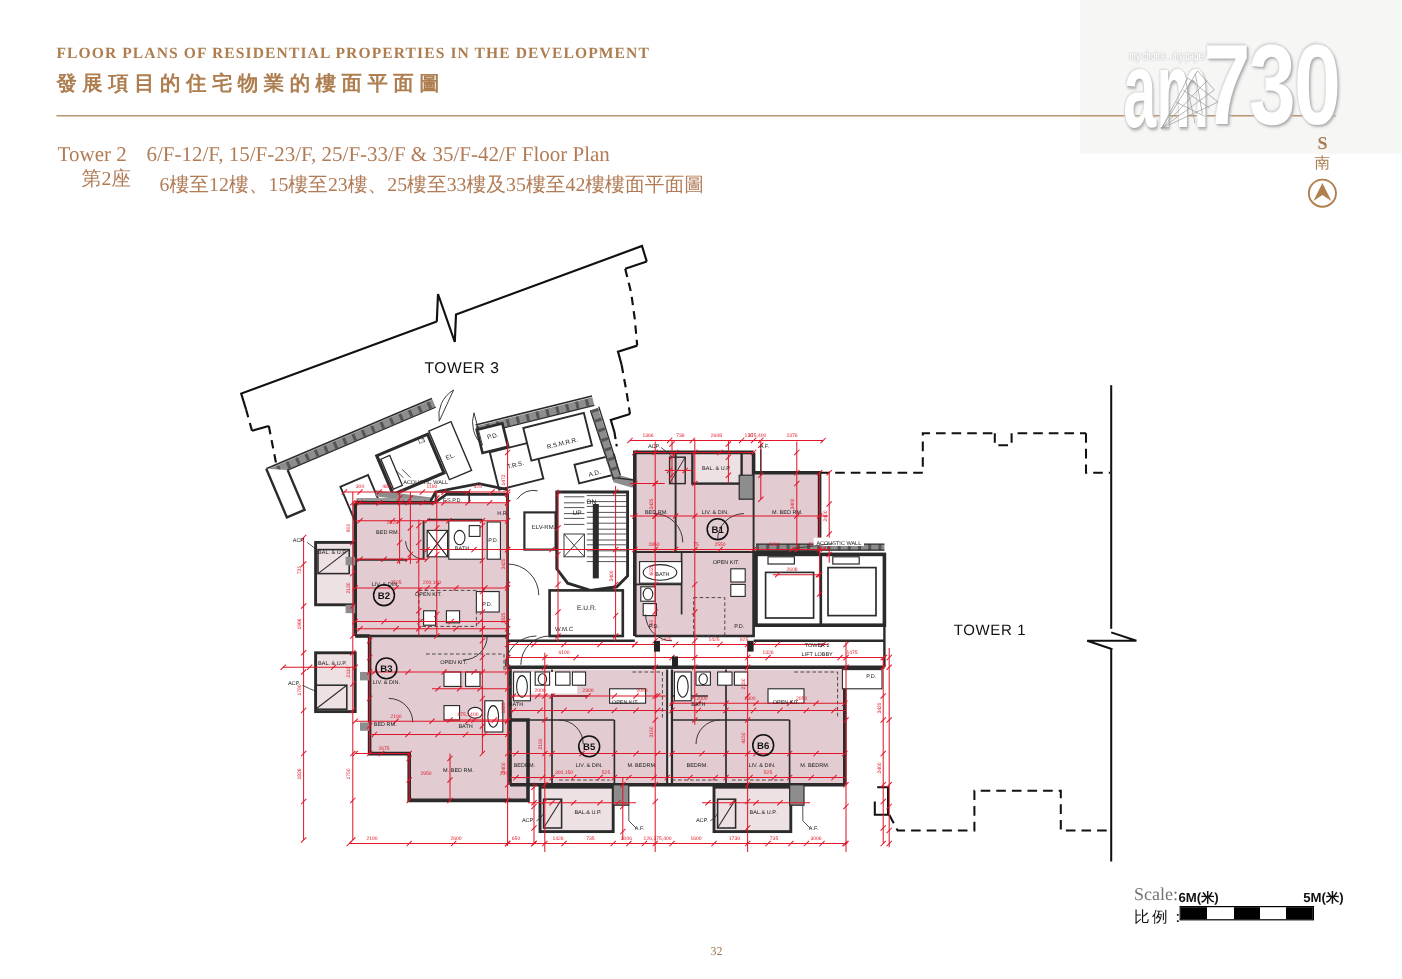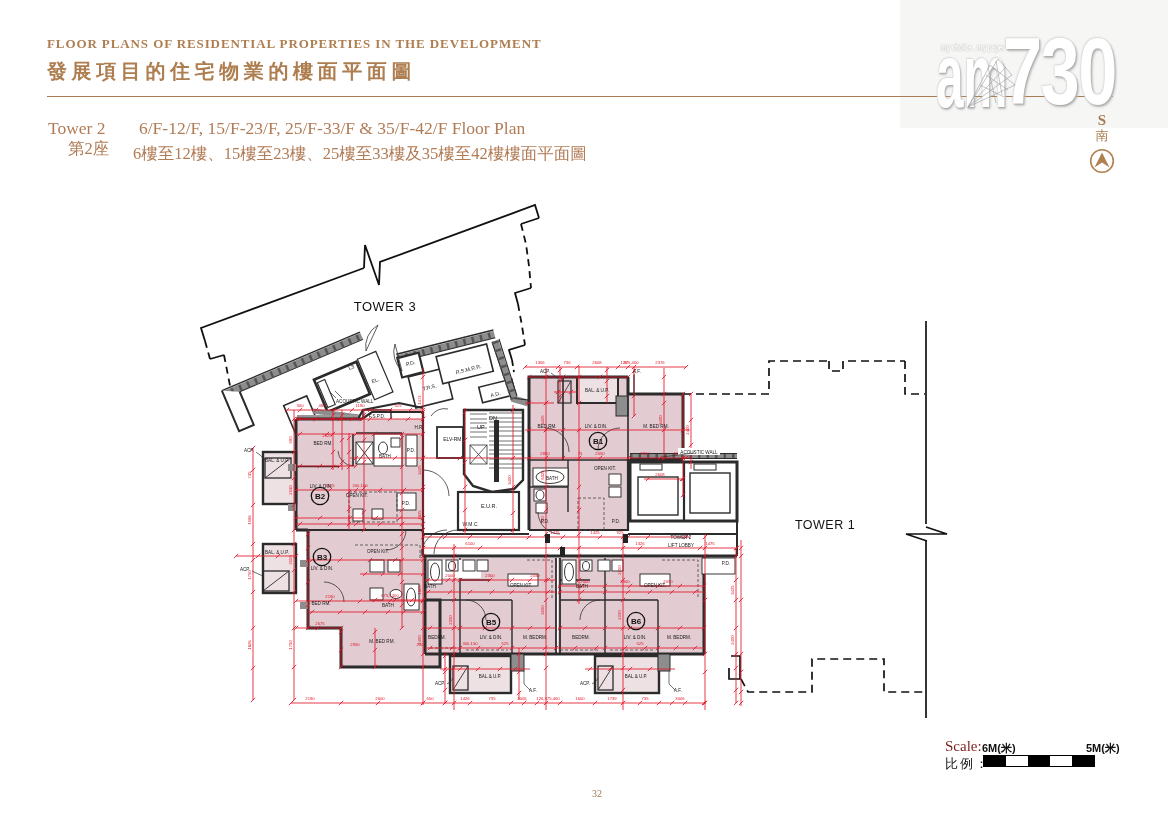--- a/index.html
+++ b/index.html
@@ -2,58 +2,58 @@
 <html><head>
 <meta charset="utf-8">
 <style>
   html,body{margin:0;padding:0;background:#fff;}
   body{width:1168px;height:816px;position:relative;overflow:hidden;
        font-family:"Liberation Sans",sans-serif;}
   .abs{position:absolute;}
   .ttl-en{left:47px;top:36px;font-family:"Liberation Serif",serif;font-weight:bold;
       font-size:13px;color:#ae7e50;letter-spacing:0.9px;white-space:nowrap;}
   .ttl-cn{left:47px;top:58px;font-family:"Liberation Serif",serif;font-weight:bold;
-      font-size:20px;color:#ae7e50;letter-spacing:4.6px;white-space:nowrap;}
+      font-size:17px;color:#ae7e50;letter-spacing:4.6px;white-space:nowrap;}
   .rule{left:47px;top:96px;width:1066px;height:0;border-top:1.6px solid #a87c50;}
   .sub{font-family:"Liberation Serif",serif;color:#b17b55;font-size:16.5px;white-space:nowrap;}
   .sub1{font-size:17.5px;}
   .pgnum{left:17px;top:788px;width:1160px;text-align:center;font-family:"Liberation Serif",serif;
       font-size:10px;color:#a07850;}
   .logo-wrap{left:900px;top:0px;width:268px;height:128px;background:#f6f6f5;}
   .logo-tag{left:941px;top:41px;font-size:11px;font-weight:bold;color:#fff;white-space:nowrap;
       text-shadow:0 0 2px #b5b5b5,0 0 1px #c4c4c4;letter-spacing:0px;transform:scaleX(0.57);transform-origin:0 0;z-index:5;}
   .logo-am{left:936px;top:31px;font-size:90px;font-weight:bold;color:#fff;letter-spacing:0px;line-height:90px;
       transform:scaleX(0.55);transform-origin:0 0;z-index:3;
       text-shadow:1px 1px 2px #ababab,-1px -1px 2px #d8d8d8,2px 2px 3px #bdbdbd;}
   .logo-730{left:1003px;top:24px;font-size:95px;font-weight:bold;color:#fff;letter-spacing:-2px;line-height:95px;
       transform:scaleX(0.74);transform-origin:0 0;z-index:4;
       text-shadow:1px 1px 2px #ababab,-1px -1px 2px #d8d8d8,2px 2px 3px #bdbdbd;}
   .cmp{font-family:"Liberation Serif",serif;color:#a87c50;text-align:center;}
-  .scl-en{left:945px;top:738px;font-family:"Liberation Serif",serif;font-size:15px;color:#7f1d1d;}
+  .scl-en{left:945px;top:738px;font-family:"Liberation Serif",serif;font-size:15px;color:#737373;}
   .scl-cn{left:945px;top:755px;font-family:"Liberation Serif",serif;font-size:13px;color:#111;letter-spacing:2px;}
   .scl-m{font-size:11px;font-weight:bold;color:#111;}
 </style>
 </head>
 <body>
   <div class="abs logo-wrap"></div>
   <div class="abs ttl-en">FLOOR PLANS OF RESIDENTIAL PROPERTIES IN THE DEVELOPMENT</div>
   <div class="abs ttl-cn">發展項目的住宅物業的樓面平面圖</div>
   <div class="abs rule"></div>
   <div class="abs logo-am">am</div>
   <div class="abs logo-730">730</div>
   <div class="abs logo-tag">my choice . my paper</div>
   <svg class="abs" style="left:960px;top:45px;z-index:6;" width="80" height="65" viewBox="0 0 80 65">
     <g stroke="#9a9a9a" stroke-width="0.6" fill="none">
       <path d="M8,62 L38,14 M8,62 L46,22 M8,62 L52,30 M8,62 L30,20 M8,62 L55,40"></path>
       <path d="M30,20 L55,40 M38,14 L52,30 M26,30 L48,45 M20,40 L44,52"></path>
       <path d="M28,22 L36,58 M36,16 L42,50"></path>
     </g>
   </svg>
   <div class="abs sub sub1" style="left:48px;top:118px;">Tower 2</div>
-  <div class="abs sub sub1" style="left:139px;top:118px;">6/F-12/F, 15/F-23/F, 25/F-33/F &amp; 35/F-42/F Floor Plan</div>
+  <div class="abs sub sub1" style="left:122px;top:118px;">6/F-12/F, 15/F-23/F, 25/F-33/F &amp; 35/F-42/F Floor Plan</div>
   <div class="abs sub" style="left:48px;top:138px;margin-left:20px;">第2座</div>
   <div class="abs sub" style="left:133px;top:143px;letter-spacing:0px;">6樓至12樓、15樓至23樓、25樓至33樓及35樓至42樓樓面平面圖</div>
   <div class="abs cmp" style="left:1092px;top:112px;width:20px;font-size:15px;font-weight:bold;">S</div>
   <div class="abs cmp" style="left:1092px;top:127px;width:20px;font-size:13px;">南</div>
   <svg class="abs" style="left:1089px;top:148px;" width="26" height="26" viewBox="0 0 26 26">
     <circle cx="13" cy="13" r="11.3" fill="none" stroke="#b08050" stroke-width="1.6"></circle>
     <path d="M13 4.5 L20.5 19.5 L13 14.5 L5.5 19.5 Z" fill="#b08050"></path>
   </svg>
   <div class="abs scl-en">Scale:</div>
   <div class="abs scl-cn">比例：</div>

